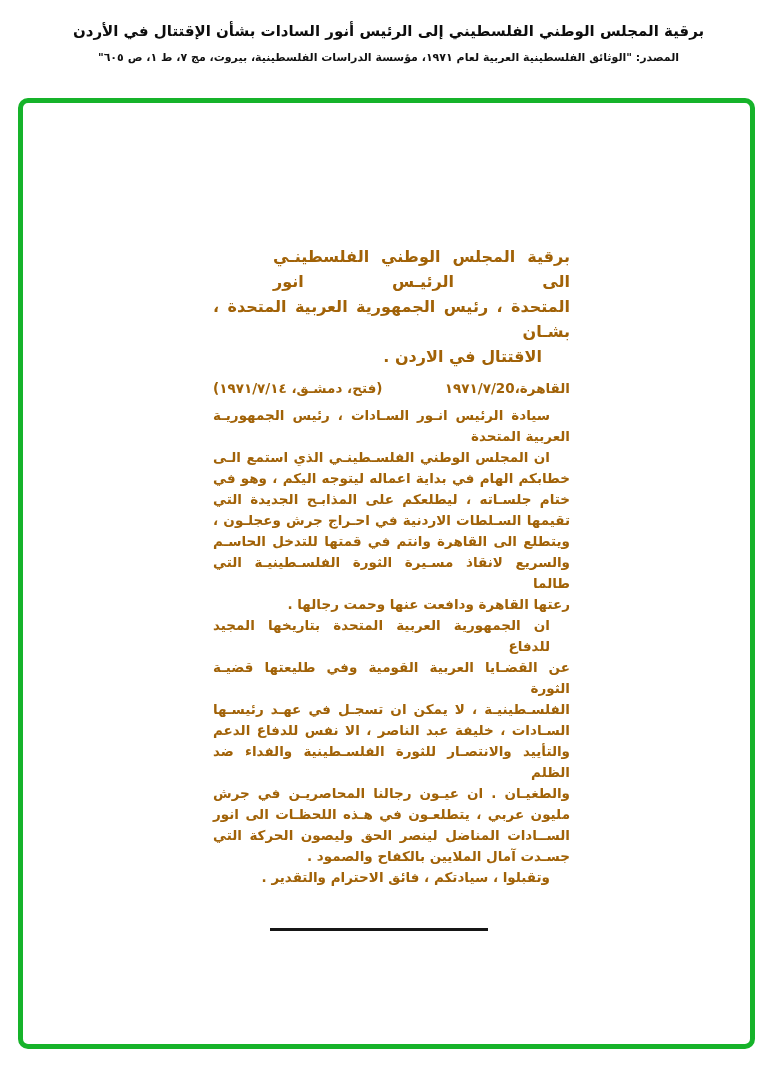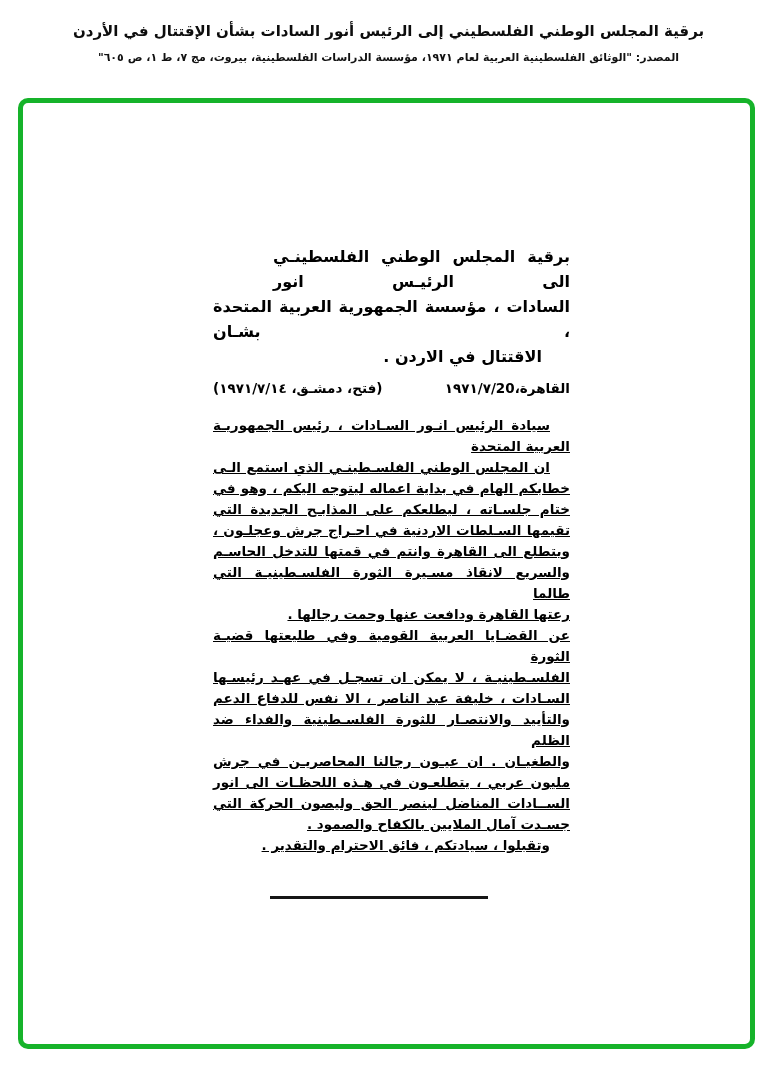--- a/index.html
+++ b/index.html
@@ -44,44 +44,44 @@
   .line.j { text-align: justify; text-align-last: justify; }
   .line.r { text-align: right; text-align-last: right; }
   .ind { padding-right: 20px; box-sizing: border-box; }
 
   .dateline {
     display: flex; justify-content: space-between; align-items: baseline;
     direction: rtl; margin-top: 9px;
     font-size: 13.5px; line-height: 20px;
   }
 
-  .doc-body { margin-top: 17px; text-decoration: underline; }
+  .doc-body { margin-top: 7px; }
   .doc-body .line { font-size: 13.5px; line-height: 21px; }
 
   .rule {
     margin-top: 40px; margin-right: 82px;
     width: 218px; height: 3px; background: #161616;
   }
 </style>
 </head>
 <body>
 
 <div class="page">
 
   <header class="page-header">
     <div class="header-title">برقية المجلس الوطني الفلسطيني إلى الرئيس أنور السادات بشأن الإقتتال في الأردن</div>
     <div class="header-source">المصدر: "الوثائق الفلسطينية العربية لعام ١٩٧١، مؤسسة الدراسات الفلسطينية، بيروت، مج ٧، ط ١، ص ٦٠٥"</div>
   </header>
 
   <div class="doc-frame" style="border-color: rgb(22, 179, 42);">
-    <div class="doc-content" style="color: #000000;">
+    <div class="doc-content" style="color: #a16207;">
 
       <div class="doc-title">
         <div class="line j t1">برقية المجلس الوطني الفلسطينـي الى الرئيـس انور</div>
-        <div class="line j">السادات ، مؤسسة الجمهورية العربية المتحدة ، بشـان</div>
+        <div class="line j">المتحدة ، رئيس الجمهورية العربية المتحدة ، بشـان</div>
         <div class="line r t3">الاقتتال في الاردن .</div>
       </div>
 
       <div class="dateline">
         <span>القاهرة،١٩٧١/٧/20</span>
         <span>(فتح، دمشـق، ١٩٧١/٧/١٤)</span>
       </div>
 
       <div class="doc-body">
 
@@ -94,20 +94,21 @@
           <div class="line j ind">ان المجلس الوطني الفلسـطينـي الذي استمع الـى</div>
           <div class="line j">خطابكم الهام في بداية اعماله ليتوجه اليكم ، وهو في</div>
           <div class="line j">ختام جلسـاته ، ليطلعكم على المذابـح الجديدة التي</div>
           <div class="line j">تقيمها السـلطات الاردنية في احـراج جرش وعجلـون ،</div>
           <div class="line j">ويتطلع الى القاهرة وانتم في قمتها للتدخل الحاسـم</div>
           <div class="line j">والسريع لانقاذ مسـيرة الثورة الفلسـطينيـة التي طالما</div>
           <div class="line r">رعتها القاهرة ودافعت عنها وحمت رجالها .</div>
         </div>
 
         <div class="para">
+          <div class="line j ind">ان الجمهورية العربية المتحدة بتاريخها المجيد للدفاع</div>
           <div class="line j">عن القضـايا العربية القومية وفي طليعتها قضيـة الثورة</div>
           <div class="line j">الفلسـطينيـة ، لا يمكن ان تسجـل في عهـد رئيسـها</div>
           <div class="line j">السـادات ، خليفة عبد الناصر ، الا نفس للدفاع الدعم</div>
           <div class="line j">والتأييد والانتصـار للثورة الفلسـطينية والفداء ضد الظلم</div>
           <div class="line j">والطغيـان . ان عيـون رجالنا المحاصريـن في جرش</div>
           <div class="line j">مليون عربي ، يتطلعـون في هـذه اللحظـات الى انور</div>
           <div class="line j">الســادات المناضل لينصر الحق وليصون الحركة التي</div>
           <div class="line r">جسـدت آمال الملايين بالكفاح والصمود .</div>
         </div>
 

